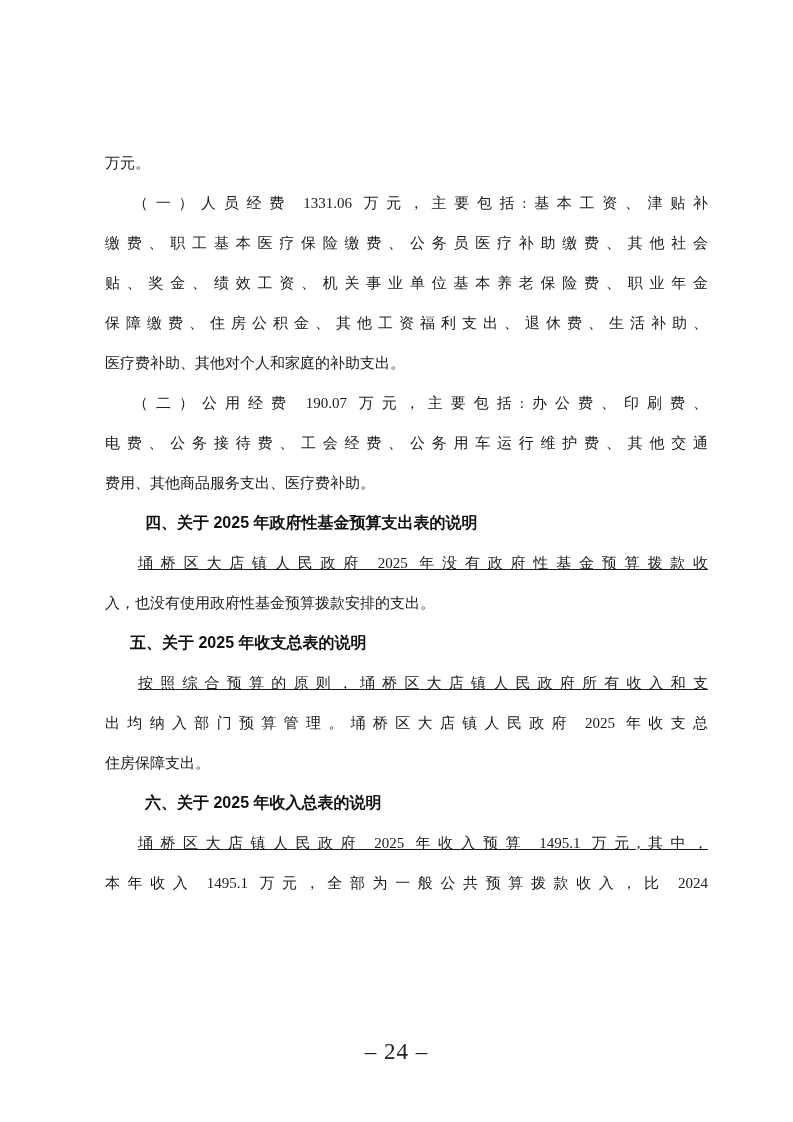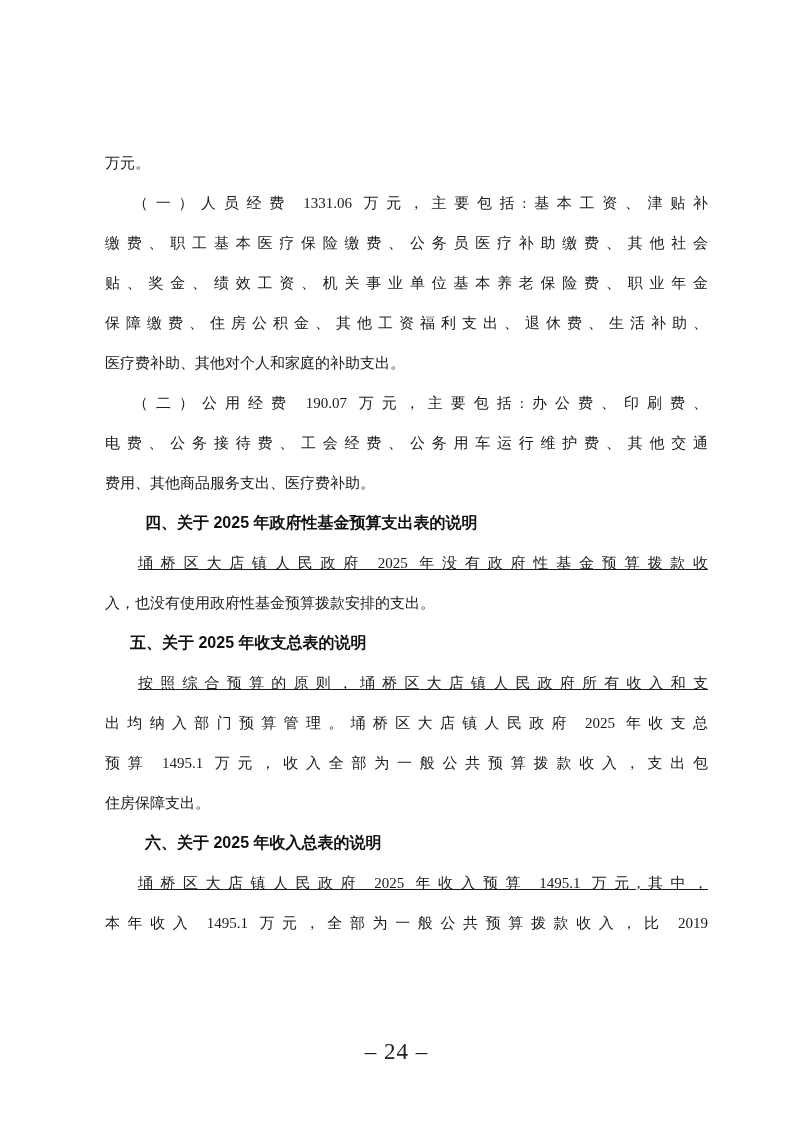--- a/index.html
+++ b/index.html
@@ -69,23 +69,22 @@
     <div class="line">医疗费补助、其他对个人和家庭的补助支出。</div>
     <div class="line ind-a j">（二）公用经费 190.07 万元，主要包括:办公费、印刷费、</div>
     <div class="line j">电费、公务接待费、工会经费、公务用车运行维护费、其他交通</div>
     <div class="line">费用、其他商品服务支出、医疗费补助。</div>
     <div class="line hd ind-c">四、关于 2025 年政府性基金预算支出表的说明</div>
     <div class="line ind-b j">埇桥区大店镇人民政府 2025 年没有政府性基金预算拨款收</div>
     <div class="line">入，也没有使用政府性基金预算拨款安排的支出。</div>
     <div class="line hd ind-d">五、关于 2025 年收支总表的说明</div>
     <div class="line ind-b j">按照综合预算的原则，埇桥区大店镇人民政府所有收入和支</div>
     <div class="line j">出均纳入部门预算管理。埇桥区大店镇人民政府 2025 年收支总</div>
-    <div class="line j">预算 1495.1 万元，收入全部为一般公共预算拨款收入，支出包</div>
     <div class="line">住房保障支出。</div>
     <div class="line hd ind-c">六、关于 2025 年收入总表的说明</div>
     <div class="line ind-b j">埇桥区大店镇人民政府 2025 年收入预算 1495.1 万元,其中，</div>
-    <div class="line j">本年收入 1495.1 万元，全部为一般公共预算拨款收入，比 2019</div>
+    <div class="line j">本年收入 1495.1 万元，全部为一般公共预算拨款收入，比 2024</div>
   </div>
 
   <div class="footer">
     <span>– 24 –</span>
   </div>
 </div>
 
 </body></html>

